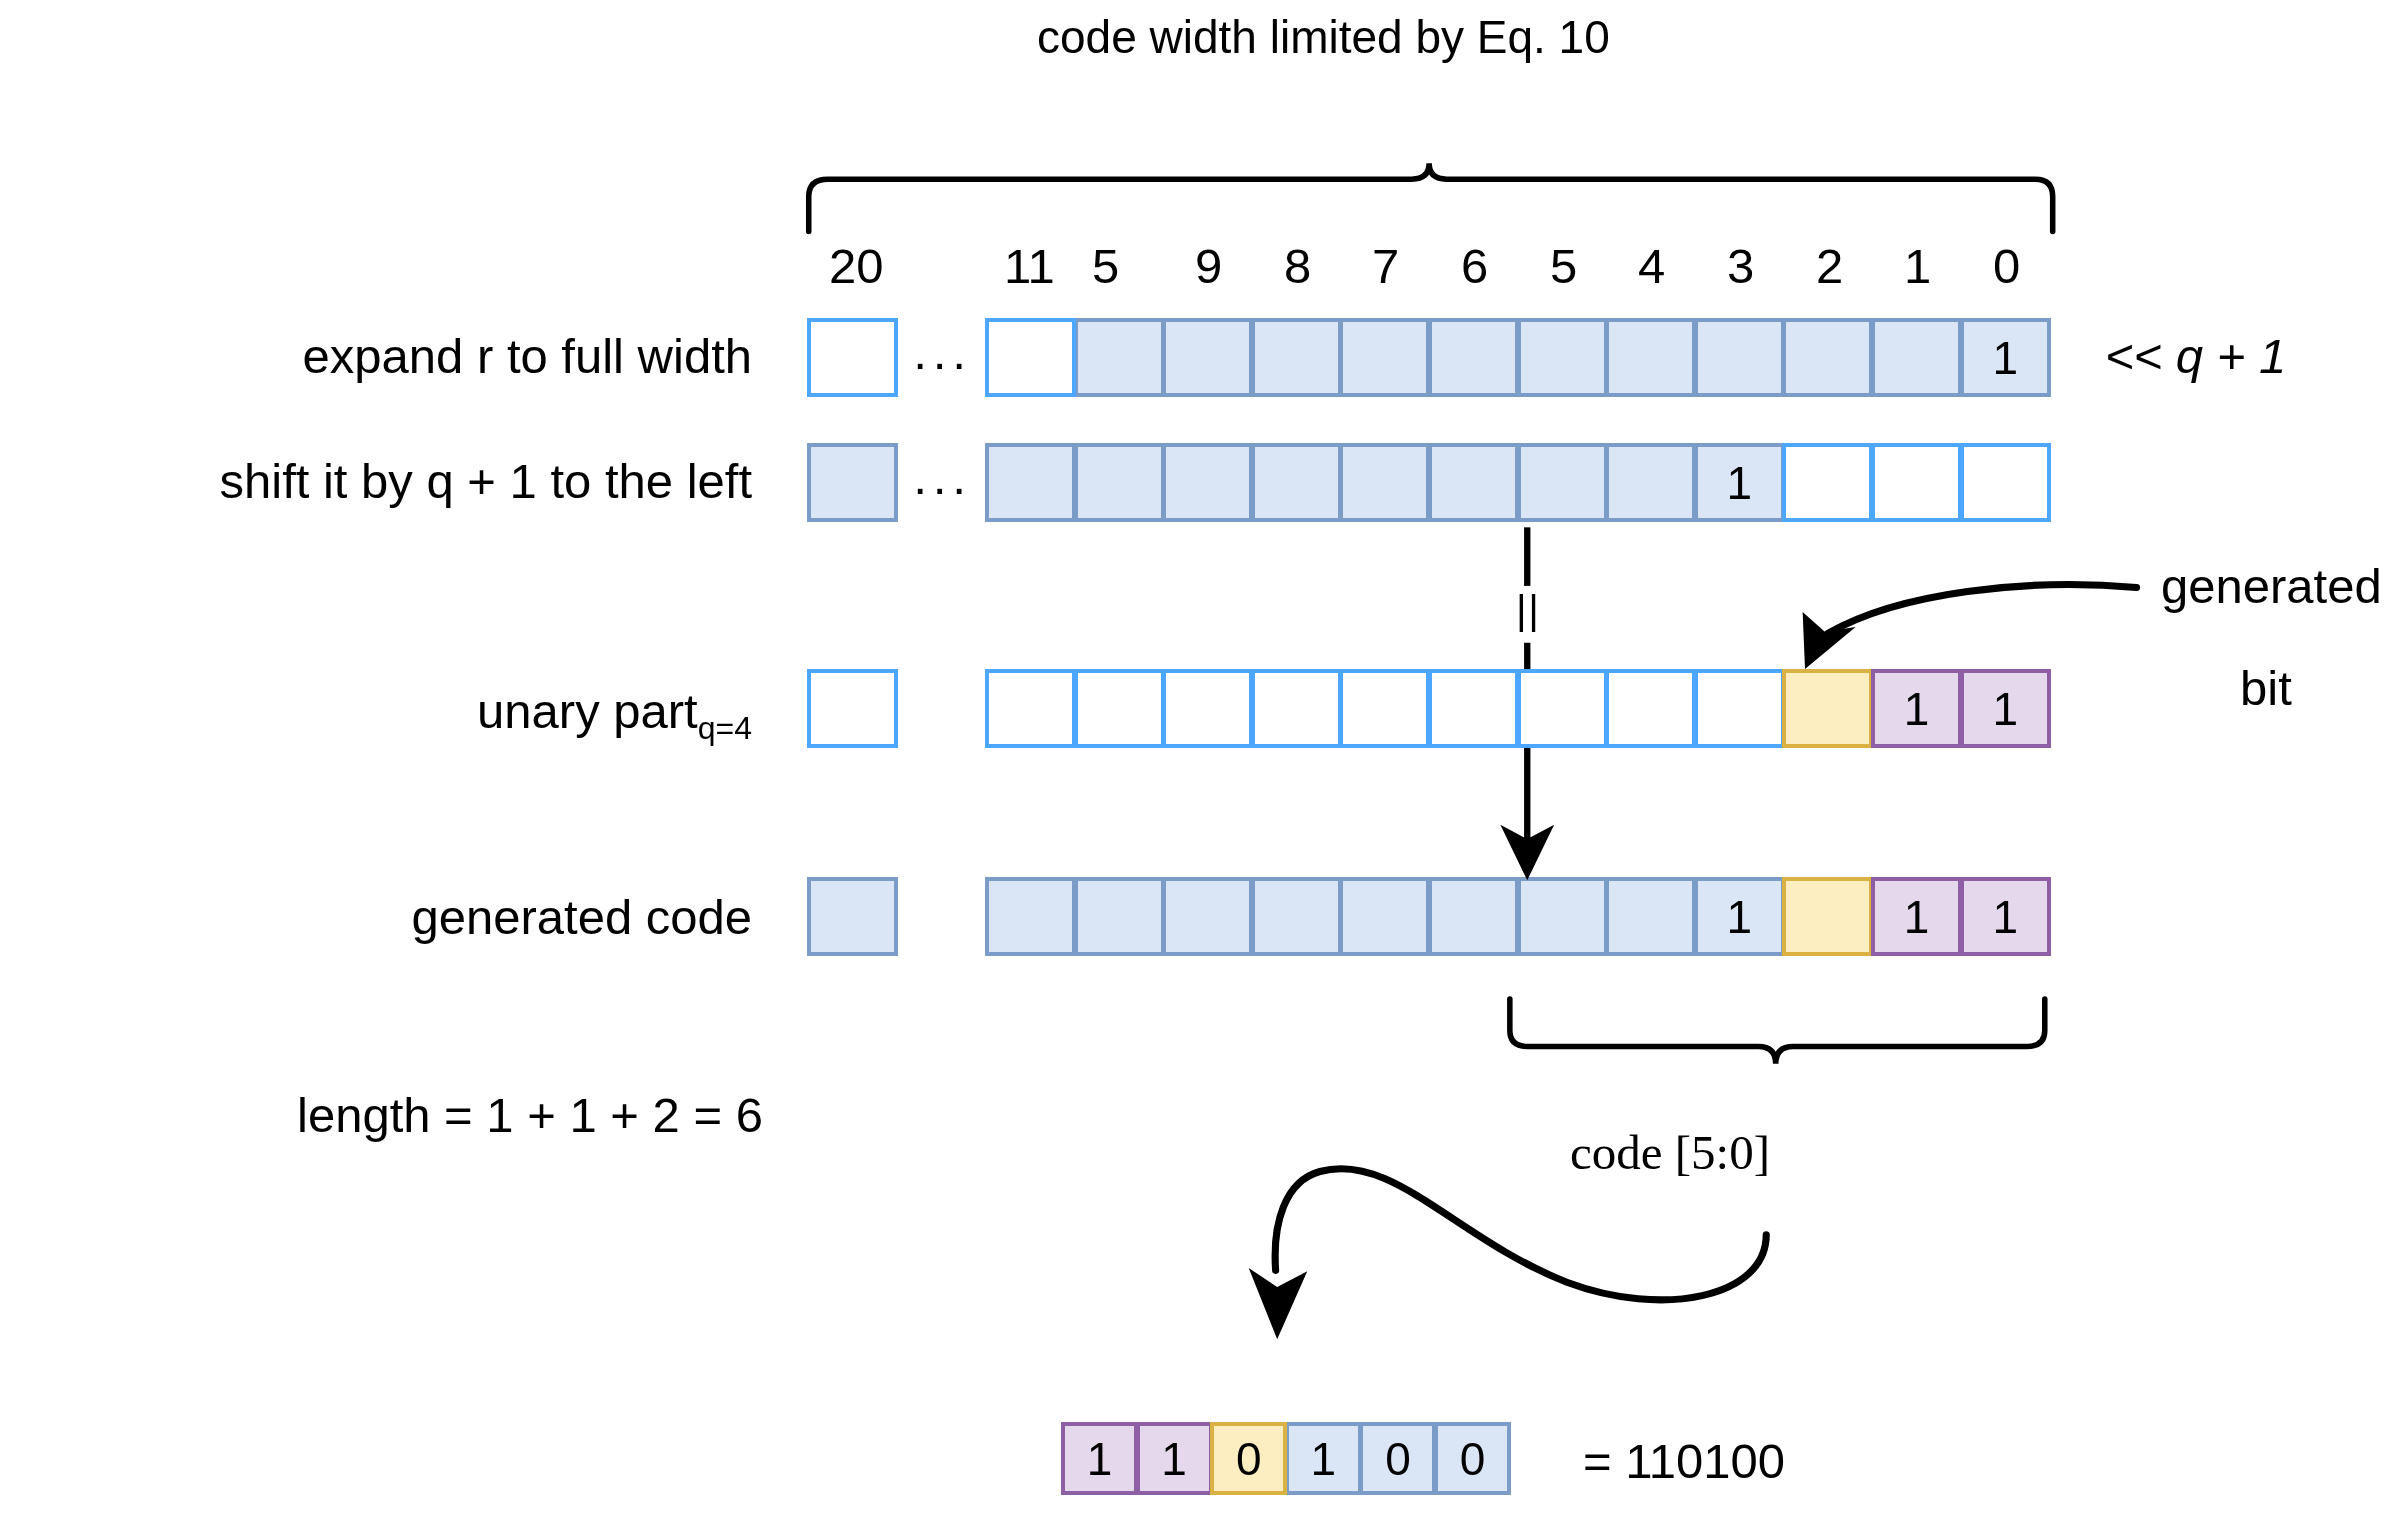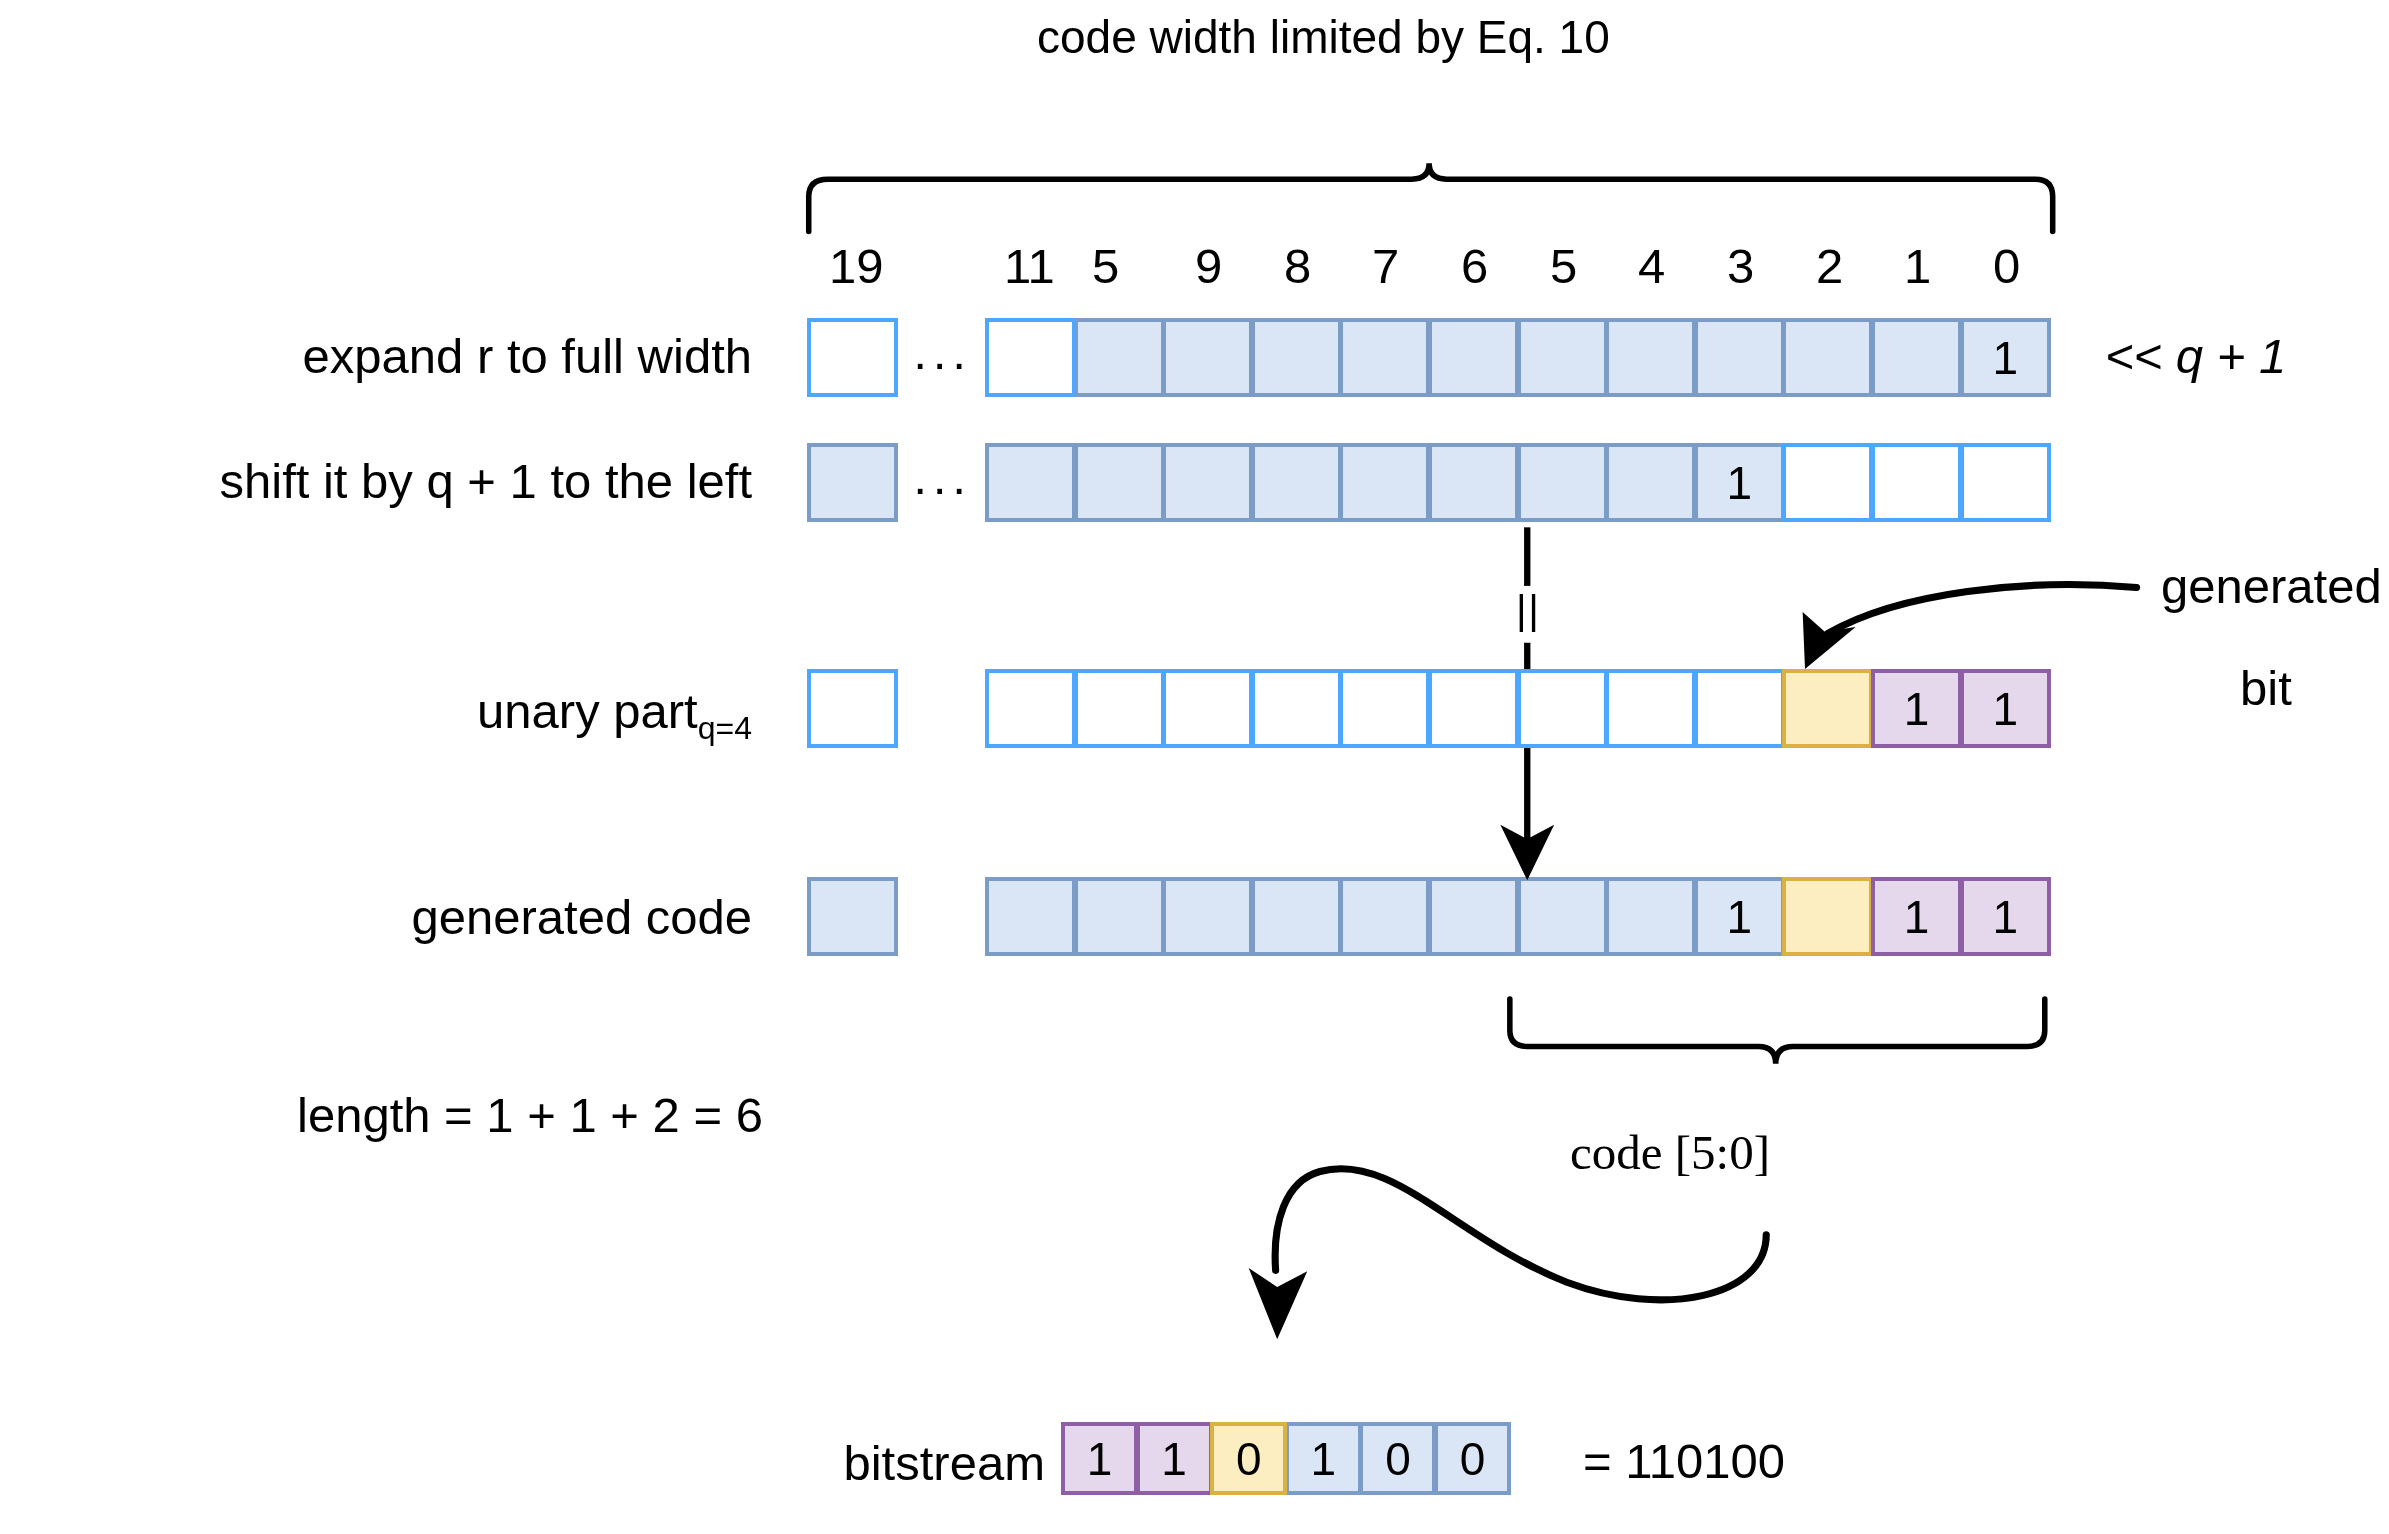--- a/index.html
+++ b/index.html
@@ -68,21 +68,21 @@
     pointer-events: none;
   }
 </style>
 </head>
 <body>
 
 <div id="stage">
 
   <div class="txt t-title" style="left:1037px; top:14.2px;">code width limited by Eq. 10</div>
 
-  <div class="txt t-idx" style="left:829px; top:242px;">19</div>
+  <div class="txt t-idx" style="left:829px; top:242px;">20</div>
   <div class="txt t-idx" style="left:1004px; top:242px;">11</div>
   <div class="txt t-idx" style="left:1092px; top:242px;">5</div>
   <div class="txt t-idx" style="left:1195px; top:242px;">9</div>
   <div class="txt t-idx" style="left:1284px; top:242px;">8</div>
   <div class="txt t-idx" style="left:1372px; top:242px;">7</div>
   <div class="txt t-idx" style="left:1461px; top:242px;">6</div>
   <div class="txt t-idx" style="left:1550px; top:242px;">5</div>
   <div class="txt t-idx" style="left:1638px; top:242px;">4</div>
   <div class="txt t-idx" style="left:1727px; top:242px;">3</div>
   <div class="txt t-idx" style="left:1816px; top:242px;">2</div>
@@ -179,21 +179,20 @@
     <div class="cell c-blue" style="width:91px;height:79px;">1</div>
     <div class="cell c-yellow" style="width:91px;height:79px;"></div>
     <div class="cell c-purple" style="width:91px;height:79px;">1</div>
     <div class="cell c-purple" style="width:91px;height:79px;">1</div>
   </div>
 
   <div class="txt t-small" style="left:297px; top:1091px;">length = 1 + 1 + 2 = 6</div>
 
   <div class="txt t-small" style="left:1570px; top:1128px;font-family:Liberation Serif, serif;">code [5:0]</div>
 
-  <div class="txt t-rowlbl right-align" style="left:443px; top:1439px; width:602px;">bitstream</div>
 
   <div class="cellrow" style="left:1061px; top:1422px;">
     <div class="cell c-purple" style="width:77px;height:73px;">1</div>
     <div class="cell c-purple" style="width:77px;height:73px;">1</div>
     <div class="cell c-yellow" style="width:77px;height:73px;">0</div>
     <div class="cell c-blue" style="width:77px;height:73px;">1</div>
     <div class="cell c-blue" style="width:77px;height:73px;">0</div>
     <div class="cell c-blue" style="width:77px;height:73px;">0</div>
   </div>
 

